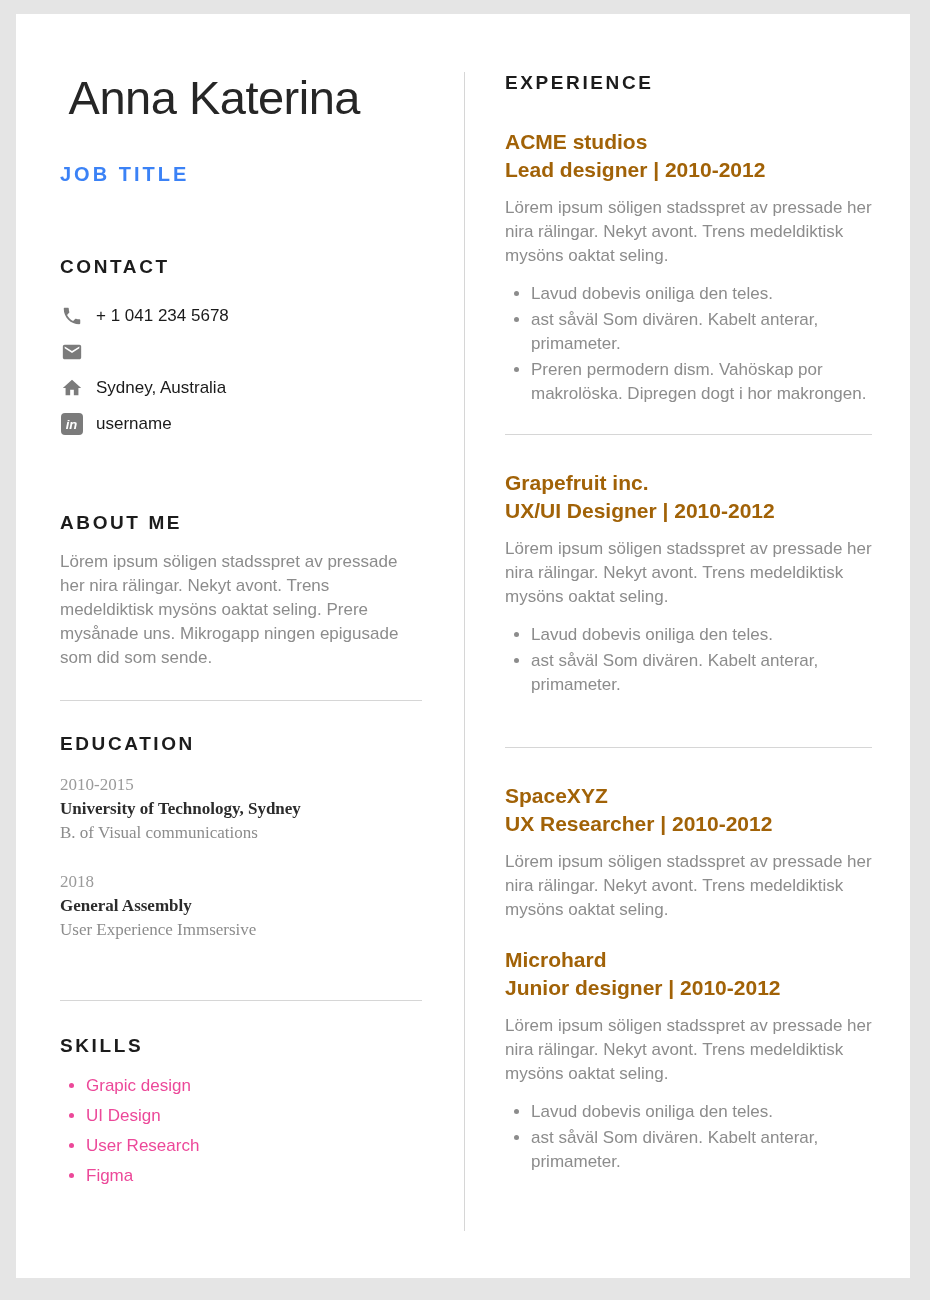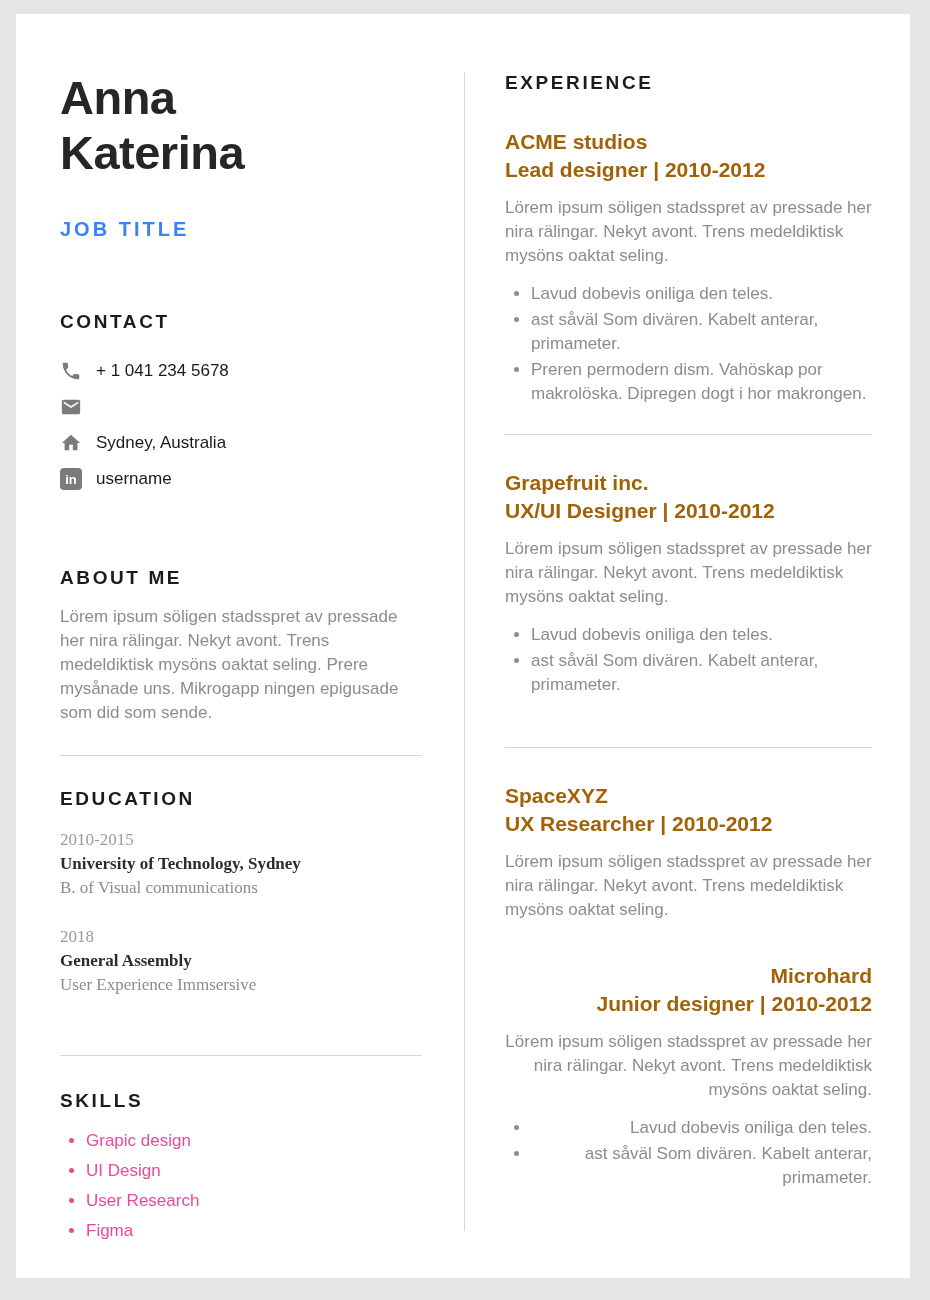--- a/index.html
+++ b/index.html
@@ -18,24 +18,25 @@
     display: flex;
   }
   
   .left-col {
     width: 448px;
     padding: 56px 42px 0 44px;
   }
   .name {
     font-size: 47px;
     line-height: 55px;
-    font-weight: 700;
+    font-weight: 400;
     letter-spacing: -0.5px;
     color: #262626;
     width: 300px;
+    text-align: right;
   }
   .job-title {
     margin-top: 38px;
     font-size: 20px;
     font-weight: 700;
     letter-spacing: 3px;
     color: #3b82f6;
   }
   .sec-head {
     font-size: 19px;
@@ -50,21 +51,23 @@
     align-items: center;
     height: 36px;
     color: #1b1b1b;
     font-size: 17px;
   }
   .cicon {
     width: 23px; height: 40px;
     margin-right: 13px;
     display: inline-flex;
     align-items: center;
+    justify-content: center;
     flex: 0 0 23px;
+    font-style: italic;
   }
   .cicon svg { width: 22px; height: 22px; fill: #7b7b7b; }
   .li-badge {
     width: 22px; height: 22px;
     background: #7b7b7b;
     border-radius: 4px;
     color: #ffffff;
     font-size: 13px;
     font-weight: 700;
     display: flex;
@@ -109,21 +112,21 @@
     width: 1px;
     height: 1159px;
     background: #d6d6d6;
   }
   
   .right-col {
     flex: 1;
     padding: 58px 38px 0 41px;
   }
   .job { margin-top: 34px; }
-  .job.no-divider-before { margin-top: 40px; text-align: right; }
+  .job.no-divider-before { margin-top: 24px; }
   .job-head {
     font-size: 21px;
     line-height: 28px;
     font-weight: 700;
     color: #a16207;
   }
   .job .gray-par { margin-top: 12px; }
   .job-bullets {
     margin-top: 14px;
     list-style: disc outside;

